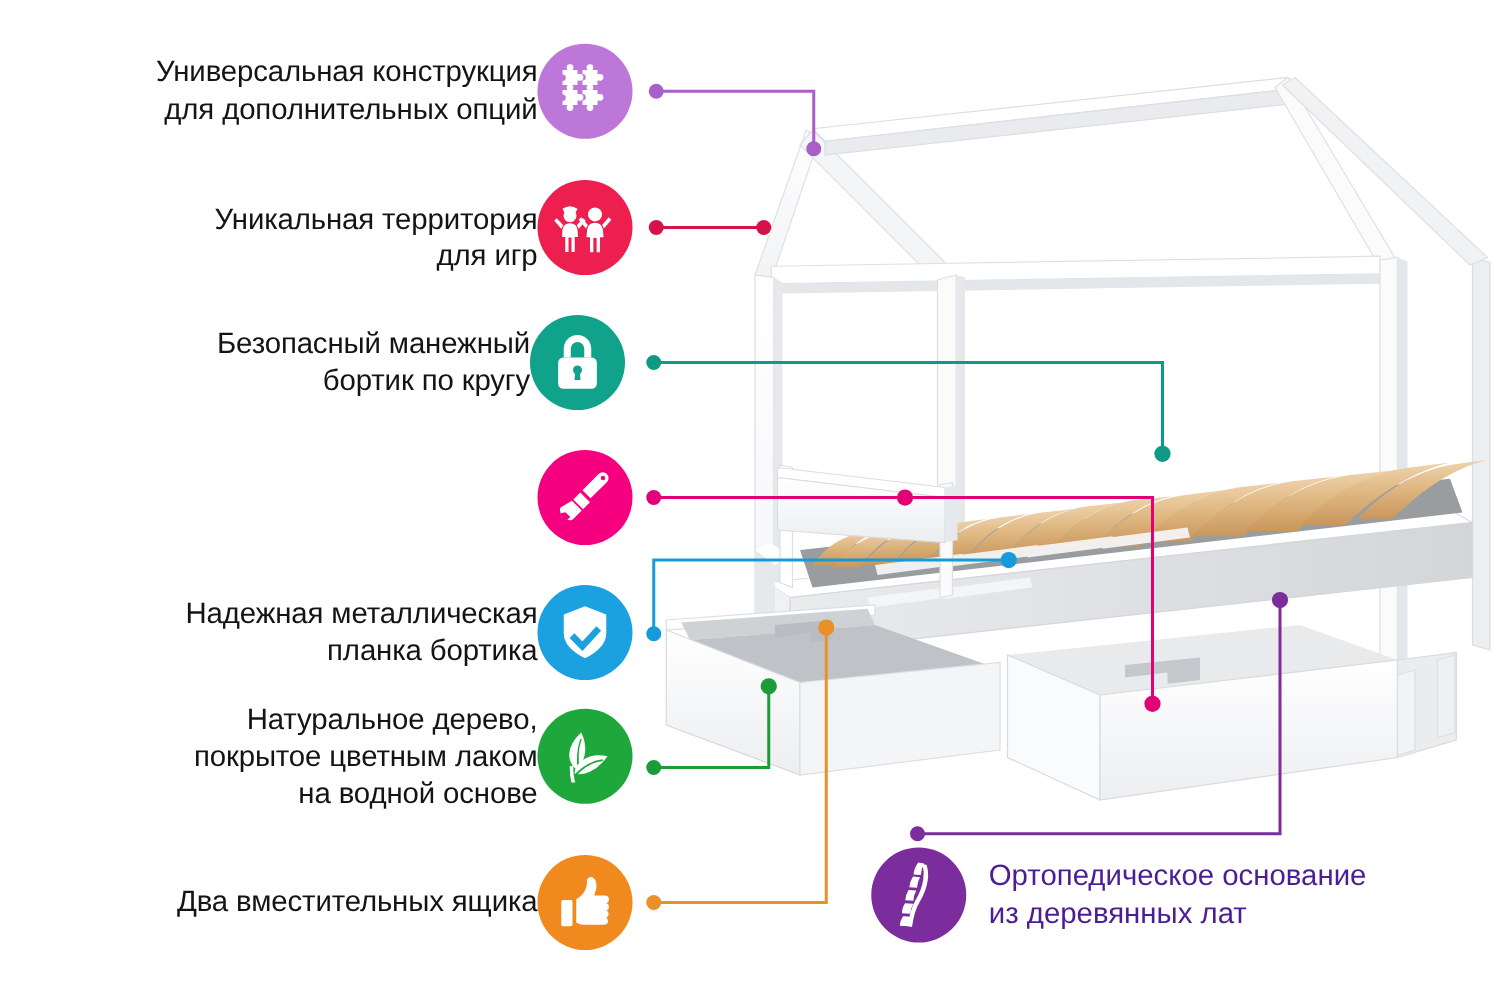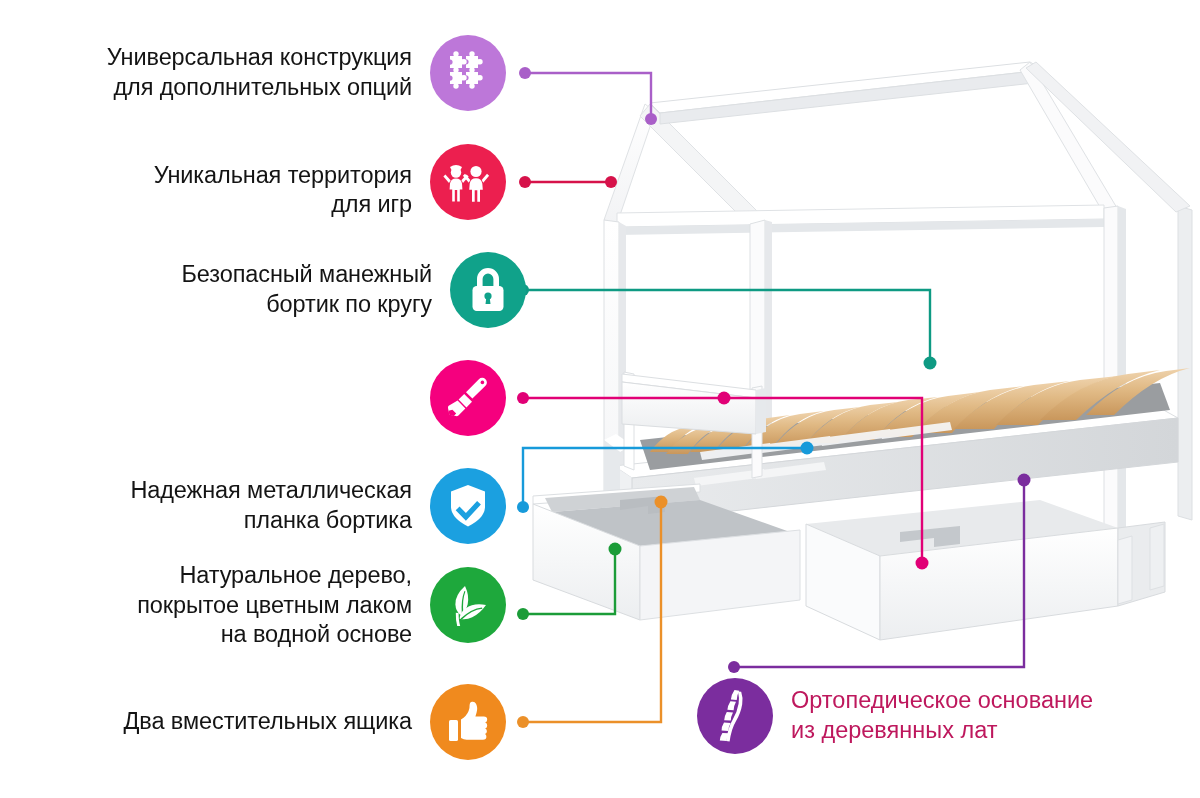--- a/index.html
+++ b/index.html
@@ -8,39 +8,39 @@
   body {
     width:1200px; height:798px;
     font-family:"Liberation Sans","DejaVu Sans",sans-serif;
     color:#1a1a1a; overflow:hidden; position:relative;
   }
   #stage { position:absolute; inset:0; width:1200px; height:798px; }
 
   
   .feature {
     position:absolute; display:flex; align-items:center;
-    justify-content:flex-end; gap:18px;
+    justify-content:flex-end; 
   }
   .feature .label {
     text-align:right; font-size:23.5px; line-height:1.26;
     color:#141414; letter-spacing:-0.1px; white-space:pre-line;
   }
   .icon-badge {
     flex:0 0 auto; width:76px; height:76px; border-radius:50%;
     display:flex; align-items:center; justify-content:center;
     position:relative;
   }
   .icon-badge svg { display:block; }
 
   
   #ortho {
     position:absolute; display:flex; align-items:center; gap:18px;
   }
   #ortho .label {
-    text-align:left; font-size:23.5px; line-height:1.26; color:#be185d;
+    text-align:left; font-size:23.5px; line-height:1.26; color:#4c1d95;
     white-space:pre-line;
   }
 
   
   #connectors { position:absolute; left:0; top:0; width:1200px; height:798px; pointer-events:none; }
 
   
   #bed { position:absolute; left:0; top:0; width:1200px; height:798px; }
 </style>
 </head>
@@ -254,21 +254,21 @@
 
           <circle cx="33" cy="13.5" r="5.6"></circle>
           <path d="M33,20.2 q-5.3,0 -6.3,5.3 l-0.5,6.3 h2.8 v12 h2.7 V32.3 h2.6 v11.5 h2.7 V31.8 h2.8 l-0.5,-6.3 q-1,-5.3 -6.3,-5.3 Z"></path>
           <path d="M27.3,22 L22,15.8 l-2.1,2 l5.9,7 Z"></path>
           <path d="M38.7,22 L44,15.8 l2.1,2 l-5.9,7 Z"></path>
         </g>
       </svg>
     </div>
   </div>
 
-  <div class="feature" style="right:674px; top:252px;">
+  <div class="feature" style="right:700px; top:252px;">
     <div class="label">Безопасный манежный
 бортик по кругу</div>
     <div class="icon-badge" style="background:#10a28a;">
       <svg width="44" height="48" viewBox="0 0 44 48" aria-hidden="true">
         <g fill="#ffffff">
           <path d="M22,2 a11,11 0 0 0 -11,11 v7 h5.6 v-7 a5.4,5.4 0 0 1 10.8,0 v7 H33 v-7 A11,11 0 0 0 22,2 Z"></path>
           <rect x="6.5" y="20" width="31" height="25" rx="4.2"></rect>
           <circle cx="22" cy="30" r="3.6" fill="#10a28a"></circle>
           <path d="M20.4,31 h3.2 l0.9,7 h-5 Z" fill="#10a28a"></path>
         </g>

